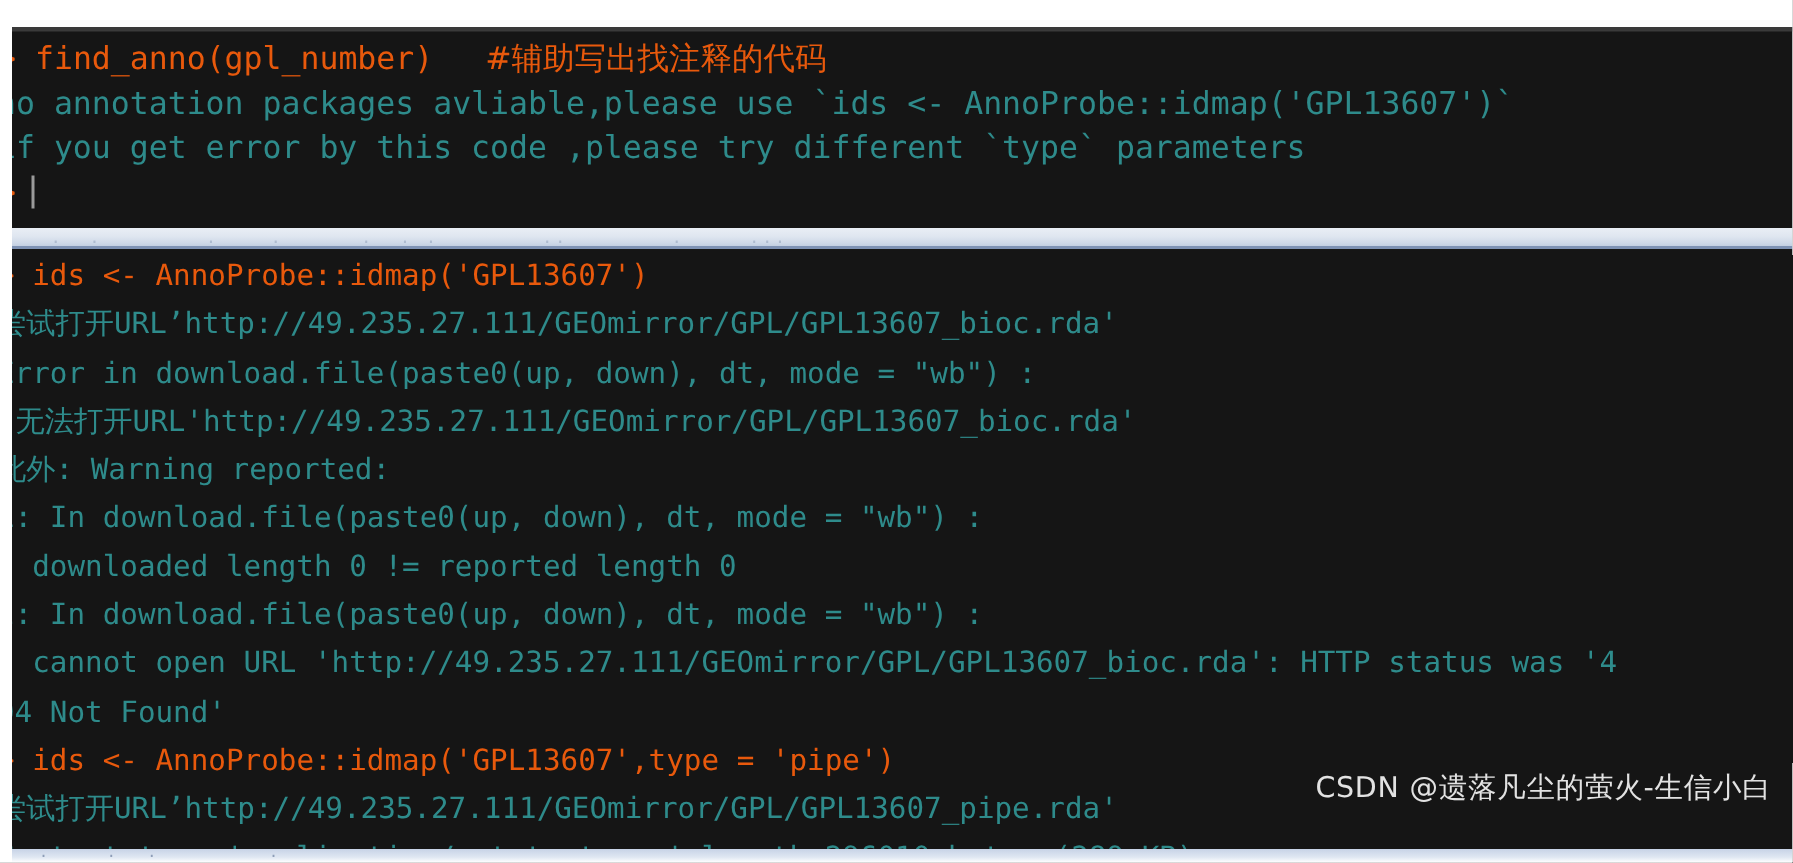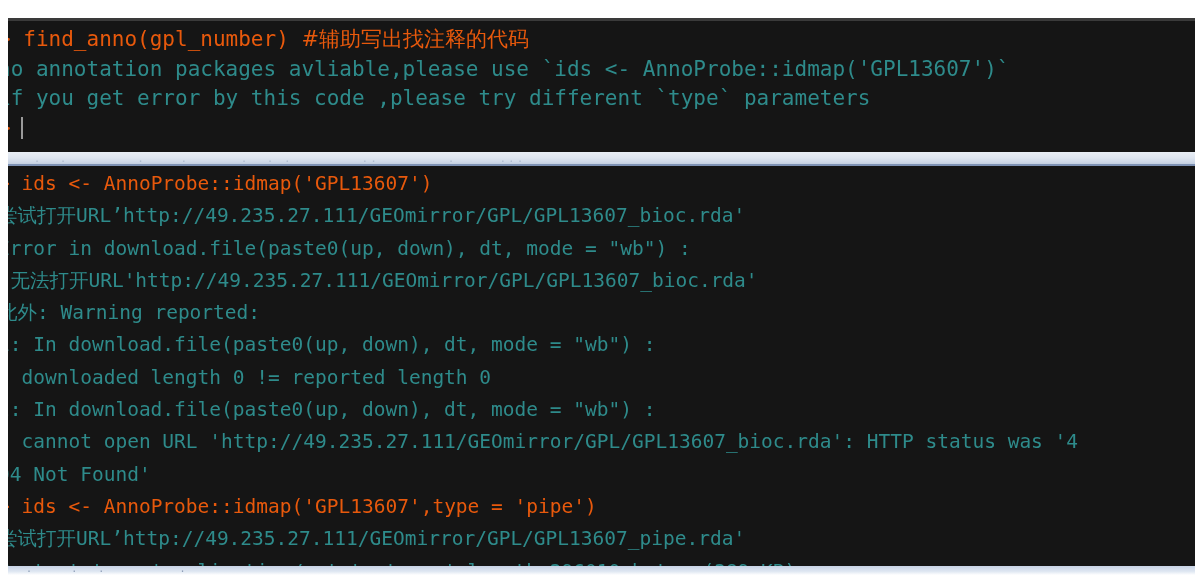--- a/index.html
+++ b/index.html
@@ -136,21 +136,21 @@
     height: 32.3px;
     line-height: 32.3px;
     font-size: 19.5px;
   }
   #console-bottom .lines { top: 2px; }
 
   .c-prompt  { color: #e8590c; }
   .c-input   { color: #e8590c; }
   .c-output  { color: #2e8b8b; }
   .c-cn      { color: #2e8b8b; font-family: "DejaVu Sans", "Liberation Sans", sans-serif; }
-  .c-cn-orange { color: #e8590c; font-family: "DejaVu Sans", "Liberation Sans", sans-serif; }
+  .c-cn-orange { color: #e8590c; font-family: "DejaVu Sans", "Liberation Sans", sans-serif; margin-left: 22px; }
 
   
   .caret {
     display: inline-block;
     width: 2px;
     height: 22px;
     background: #9a9a9a;
     vertical-align: -4px;
     margin-left: 10px;
   }
@@ -206,14 +206,15 @@
         <div class="cline"><span></span><span class="c-output">Content type 'application/octet-stream' length 296010 bytes (289 KB)</span></div>
       </div>
   </div>
 
   <div id="bottom-edge">
     <div class="ghost-row">  .    .  .        .                                                              </div>
   </div>
 
   <div id="left-gutter"></div>
 
+  <div id="watermark">CSDN @遗落凡尘的萤火-生信小白</div>
 
 </div>
 
 </body></html>

